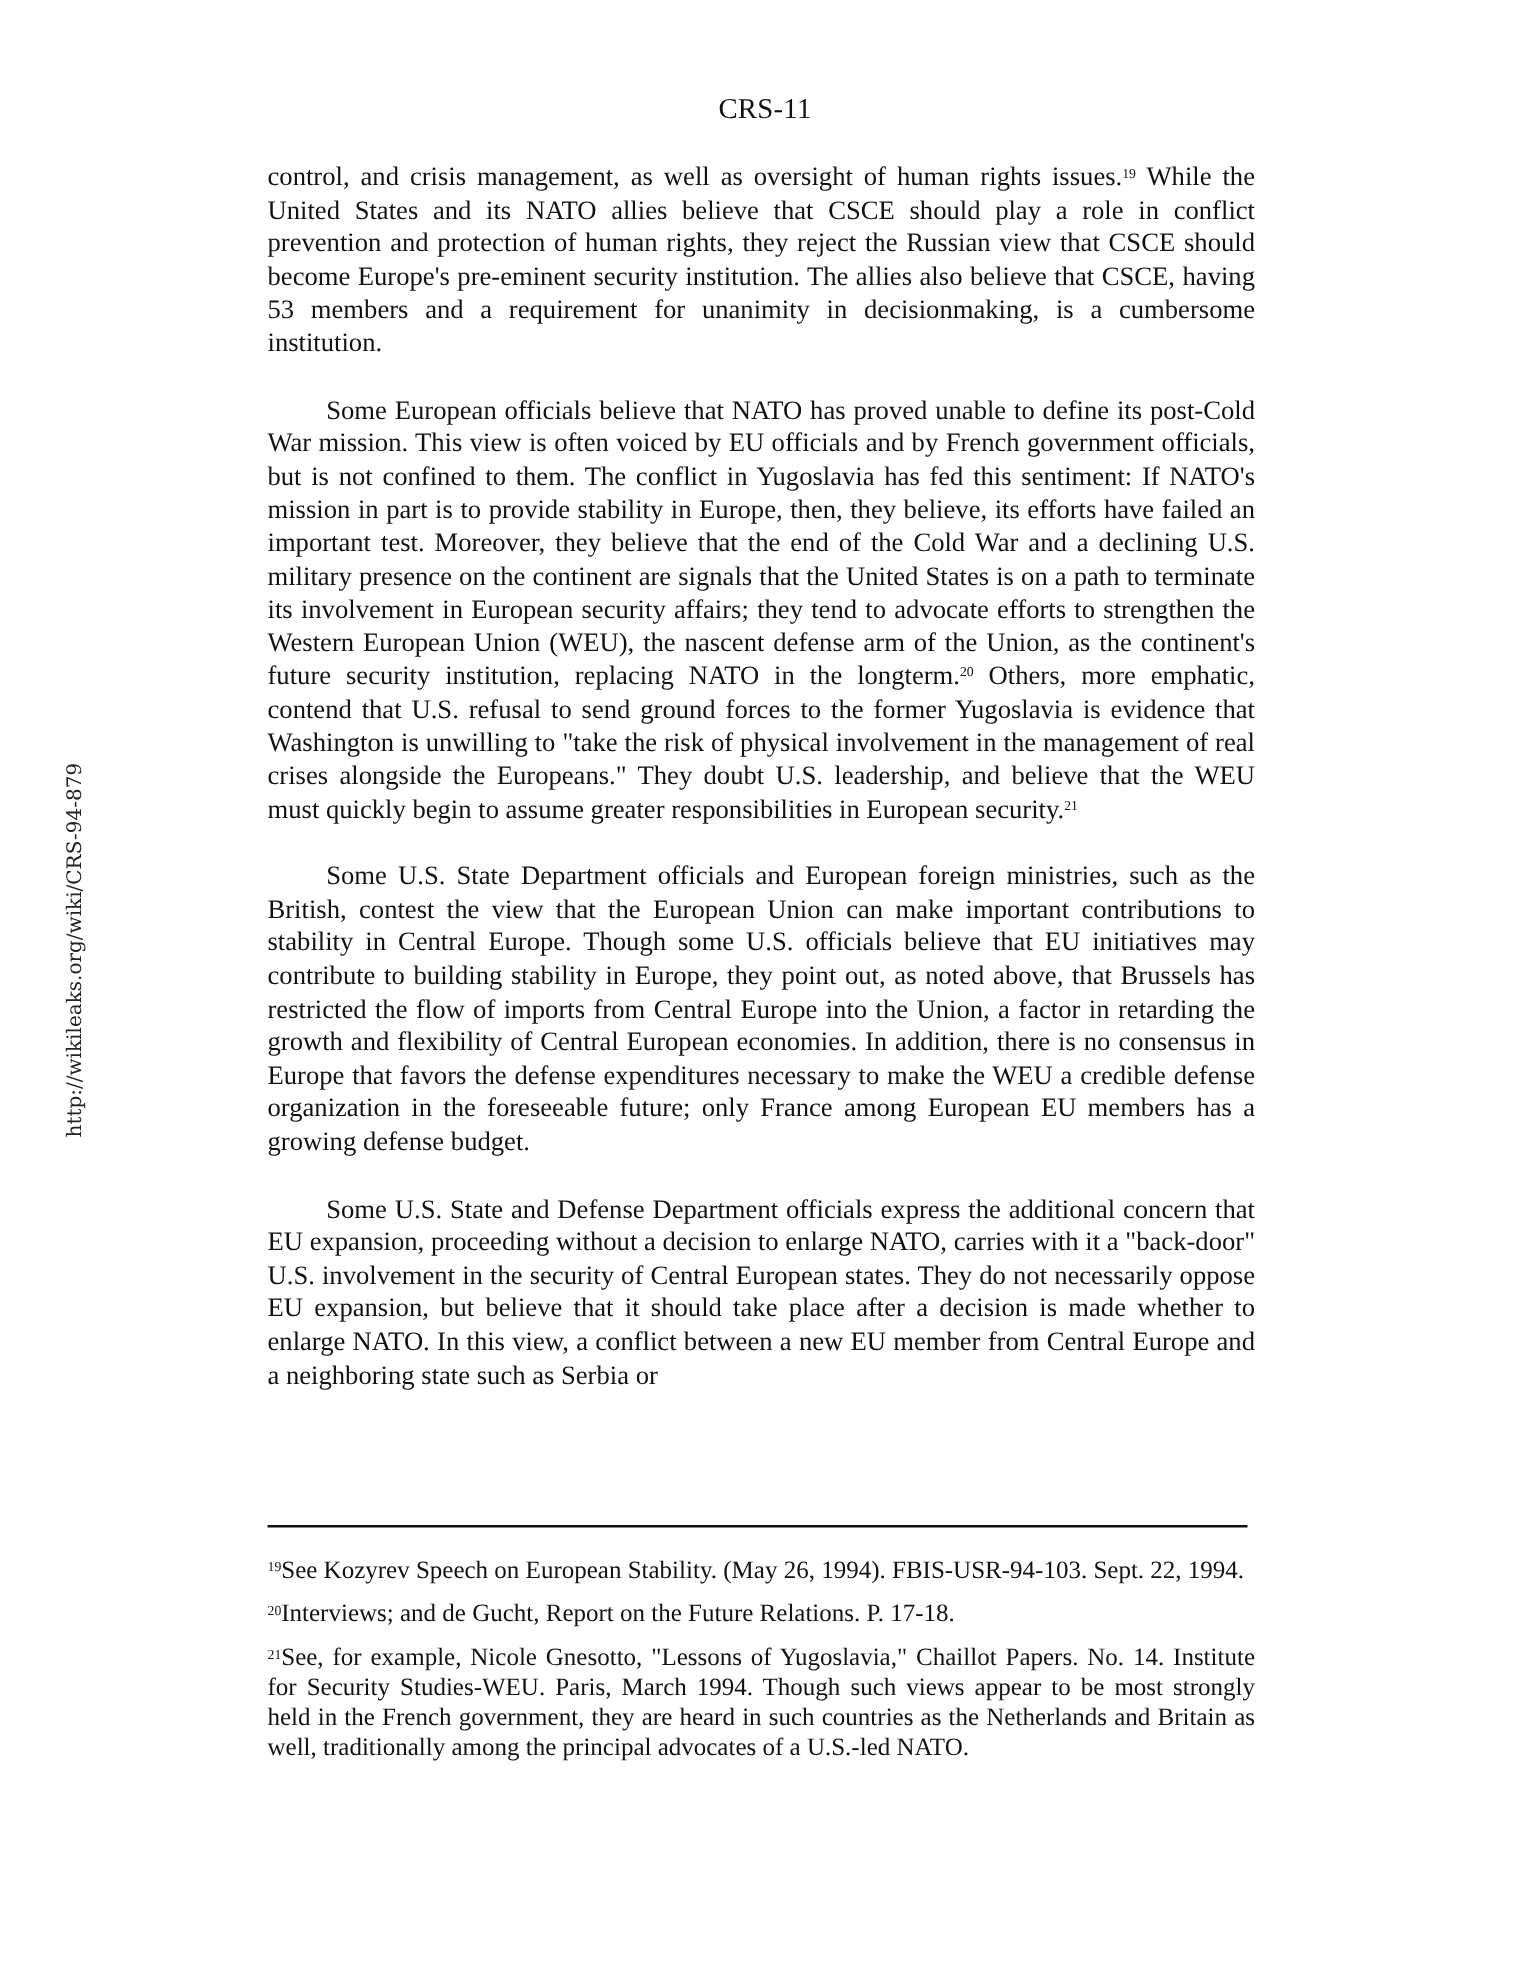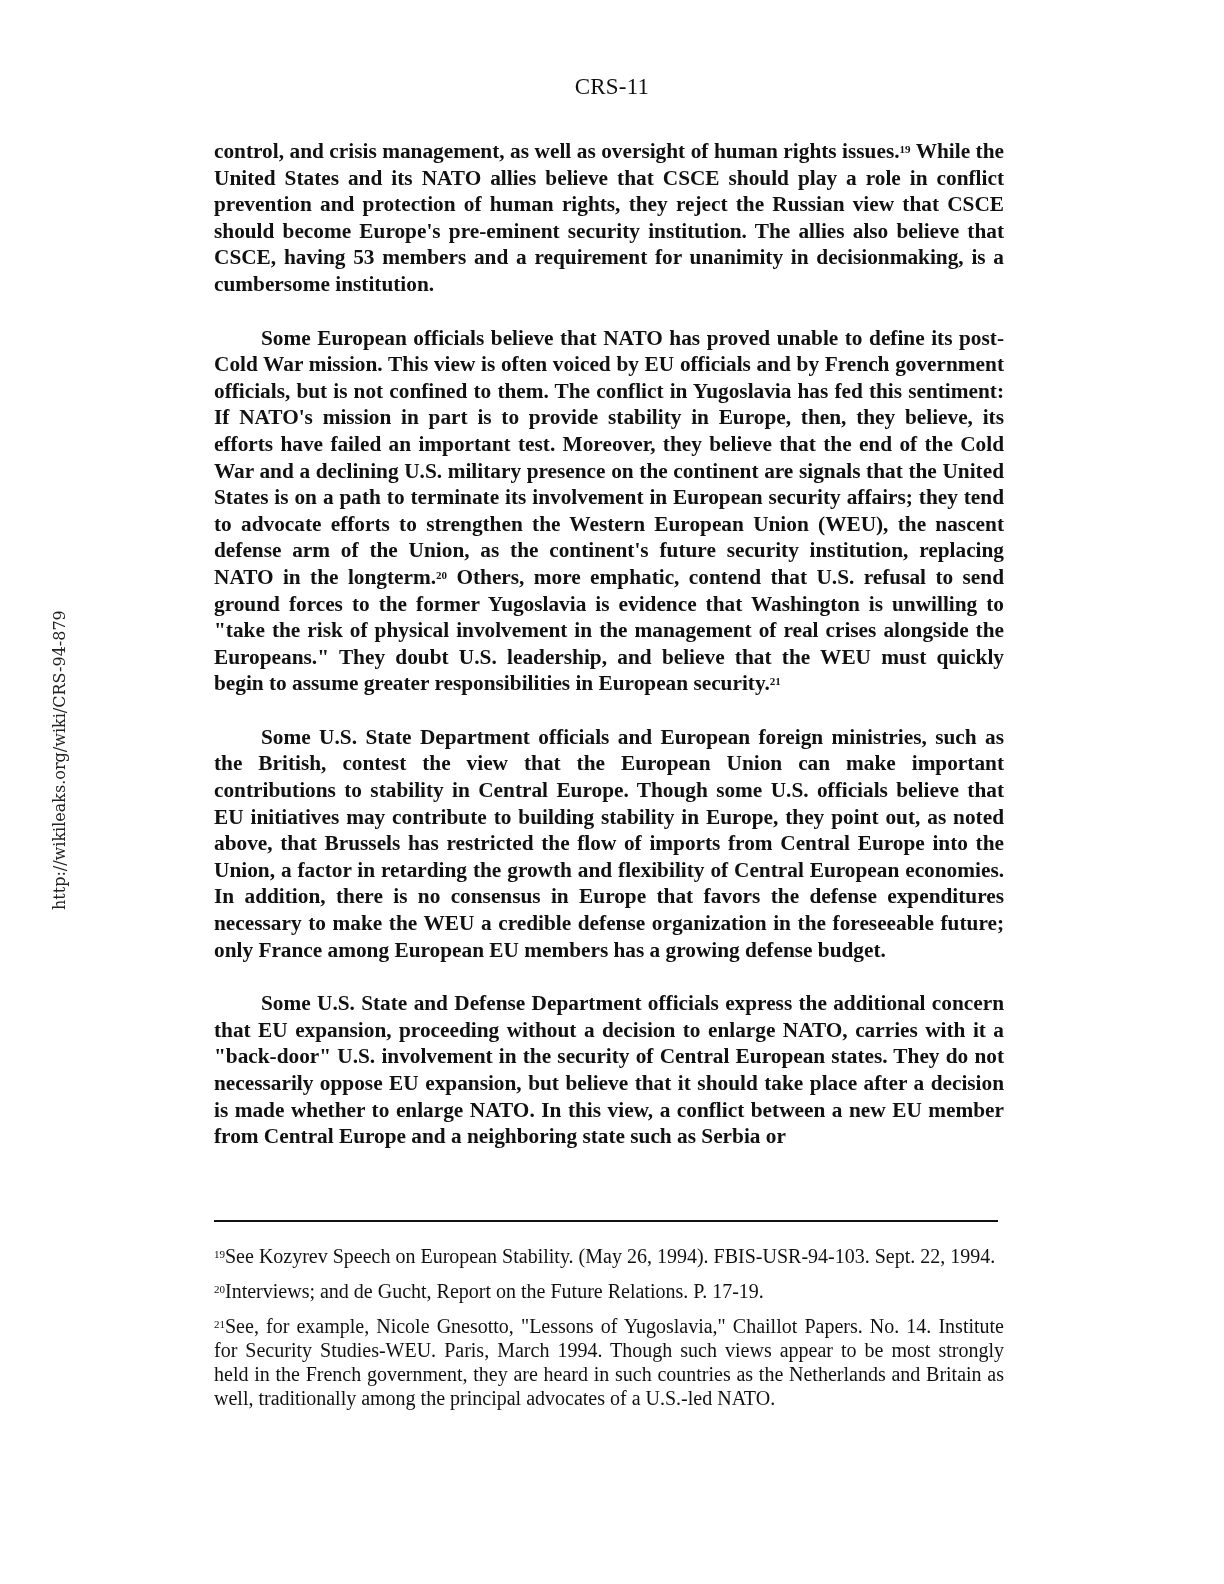--- a/index.html
+++ b/index.html
@@ -4,21 +4,21 @@
 <style>
   html, body { margin: 0; padding: 0; background: #ffffff; }
   body { width: 1224px; height: 1584px; position: relative; overflow: hidden;
          font-family: "Liberation Serif", "DejaVu Serif", serif; color: #111; }
   .page-header { position: absolute; top: 74px; left: 0; width: 1224px; text-align: center;
                  font-size: 23px; letter-spacing: 0.2px; }
   .side-url { position: absolute; left: 50px; top: 910px; transform-origin: 0 0;
               transform: rotate(-90deg); font-size: 16px; white-space: nowrap; color: #222;
               font-family: "DejaVu Serif", serif; }
   .body-text { position: absolute; left: 214px; top: 124px; width: 790px; }
-  .body-text p { margin: 14px 0 27px 0; font-size: 21.3px; line-height: 26.6px; text-align: justify; font-weight: bold; }
+  .body-text p { margin: 4px 0 27px 0; font-size: 21.3px; line-height: 26.6px; text-align: justify; }
   .body-text p.indent { text-indent: 47px; }
   sup { font-size: 11px; vertical-align: top; position: relative; top: -2px; }
   .rule { position: absolute; left: 214px; top: 1220px; width: 784px; height: 2px; background: #111; }
   .footnotes { position: absolute; left: 214px; top: 1244px; width: 790px; }
   .footnotes p { margin: 0 0 11px 0; font-size: 20px; line-height: 24px; text-align: justify; }
 </style>
 </head>
 <body>
 
 <div class="page-header">CRS-11</div>
@@ -29,15 +29,15 @@
   <p><span>control, and crisis management, as well as oversight of human rights issues.</span><sup>19</sup><span> While the United States and its NATO allies believe that CSCE should play a role in conflict prevention and protection of human rights, they reject the Russian view that CSCE should become Europe's pre-eminent security institution. The allies also believe that CSCE, having 53 members and a requirement for unanimity in decisionmaking, is a cumbersome institution.</span></p>
   <p class="indent"><span>Some European officials believe that NATO has proved unable to define its post-Cold War mission. This view is often voiced by EU officials and by French government officials, but is not confined to them. The conflict in Yugoslavia has fed this sentiment: If NATO's mission in part is to provide stability in Europe, then, they believe, its efforts have failed an important test. Moreover, they believe that the end of the Cold War and a declining U.S. military presence on the continent are signals that the United States is on a path to terminate its involvement in European security affairs; they tend to advocate efforts to strengthen the Western European Union (WEU), the nascent defense arm of the Union, as the continent's future security institution, replacing NATO in the longterm.</span><sup>20</sup><span> Others, more emphatic, contend that U.S. refusal to send ground forces to the former Yugoslavia is evidence that Washington is unwilling to "take the risk of physical involvement in the management of real crises alongside the Europeans." They doubt U.S. leadership, and believe that the WEU must quickly begin to assume greater responsibilities in European security.</span><sup>21</sup></p>
   <p class="indent">Some U.S. State Department officials and European foreign ministries, such as the British, contest the view that the European Union can make important contributions to stability in Central Europe. Though some U.S. officials believe that EU initiatives may contribute to building stability in Europe, they point out, as noted above, that Brussels has restricted the flow of imports from Central Europe into the Union, a factor in retarding the growth and flexibility of Central European economies. In addition, there is no consensus in Europe that favors the defense expenditures necessary to make the WEU a credible defense organization in the foreseeable future; only France among European EU members has a growing defense budget.</p>
   <p class="indent">Some U.S. State and Defense Department officials express the additional concern that EU expansion, proceeding without a decision to enlarge NATO, carries with it a "back-door" U.S. involvement in the security of Central European states. They do not necessarily oppose EU expansion, but believe that it should take place after a decision is made whether to enlarge NATO. In this view, a conflict between a new EU member from Central Europe and a neighboring state such as Serbia or</p>
 </div>
 
 <div class="rule"></div>
 
 <div class="footnotes">
   <p><sup>19</sup><span>See Kozyrev Speech on European Stability. (May 26, 1994). FBIS-USR-94-103. Sept. 22, 1994.</span></p>
-  <p><sup>20</sup><span>Interviews; and de Gucht, Report on the Future Relations. P. 17-19.</span></p>
+  <p><sup>20</sup><span>Interviews; and de Gucht, Report on the Future Relations. P. 17-18.</span></p>
   <p><sup>21</sup><span>See, for example, Nicole Gnesotto, "Lessons of Yugoslavia," Chaillot Papers. No. 14. Institute for Security Studies-WEU. Paris, March 1994. Though such views appear to be most strongly held in the French government, they are heard in such countries as the Netherlands and Britain as well, traditionally among the principal advocates of a U.S.-led NATO.</span></p>
 </div>
 
 </body></html>

